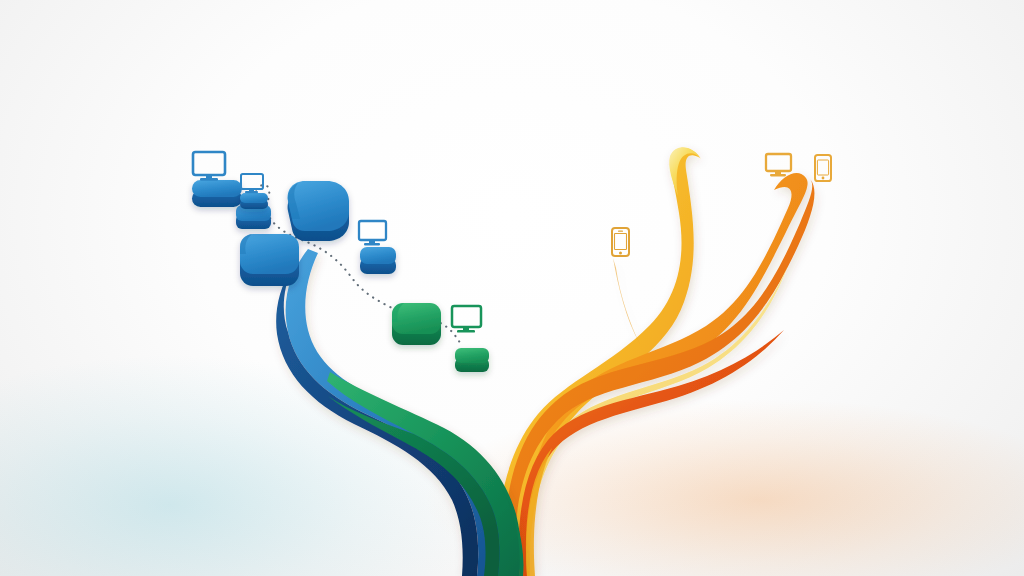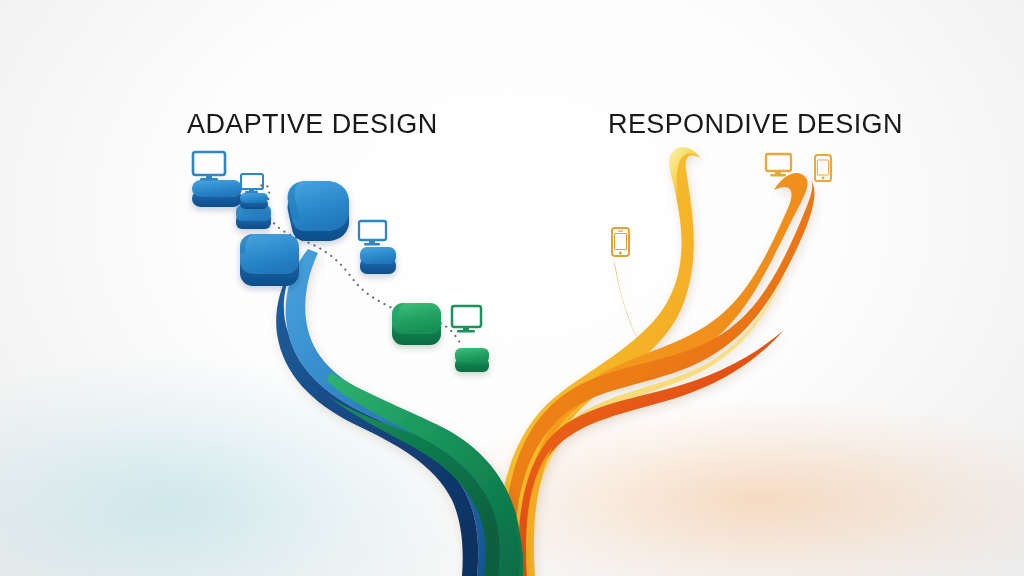--- a/index.html
+++ b/index.html
@@ -319,20 +319,18 @@
       <rect x="775" y="171" width="6" height="3.5" fill="#e8a93a"></rect>
       <rect x="770" y="174" width="16" height="2.4" rx="1.1" fill="#e8a93a"></rect>
     </g>
     <g>
       <rect x="815" y="155" width="16" height="26" rx="2.6" fill="none" stroke="#e8a93a" stroke-width="2"></rect>
       <rect x="817.4" y="160" width="11.2" height="15" rx="0.8" fill="none" stroke="#e8a93a" stroke-width="1"></rect>
       <circle cx="823" cy="178" r="1.4" fill="#e8a93a"></circle>
     </g>
   </svg>
 
-  <div class="title" id="title-adaptive">ADAPTIVE DESIGN</div>
-
-  <div class="title" id="title-respondive">RESPONDIVE DESIGN</div>
+
 
   <div class="hit" style="left:150px; top:95px; width:360px; height:330px;"></div>
   <div class="hit" style="left:560px; top:95px; width:330px; height:330px;"></div>
 
 </div>
 
 </body></html>

